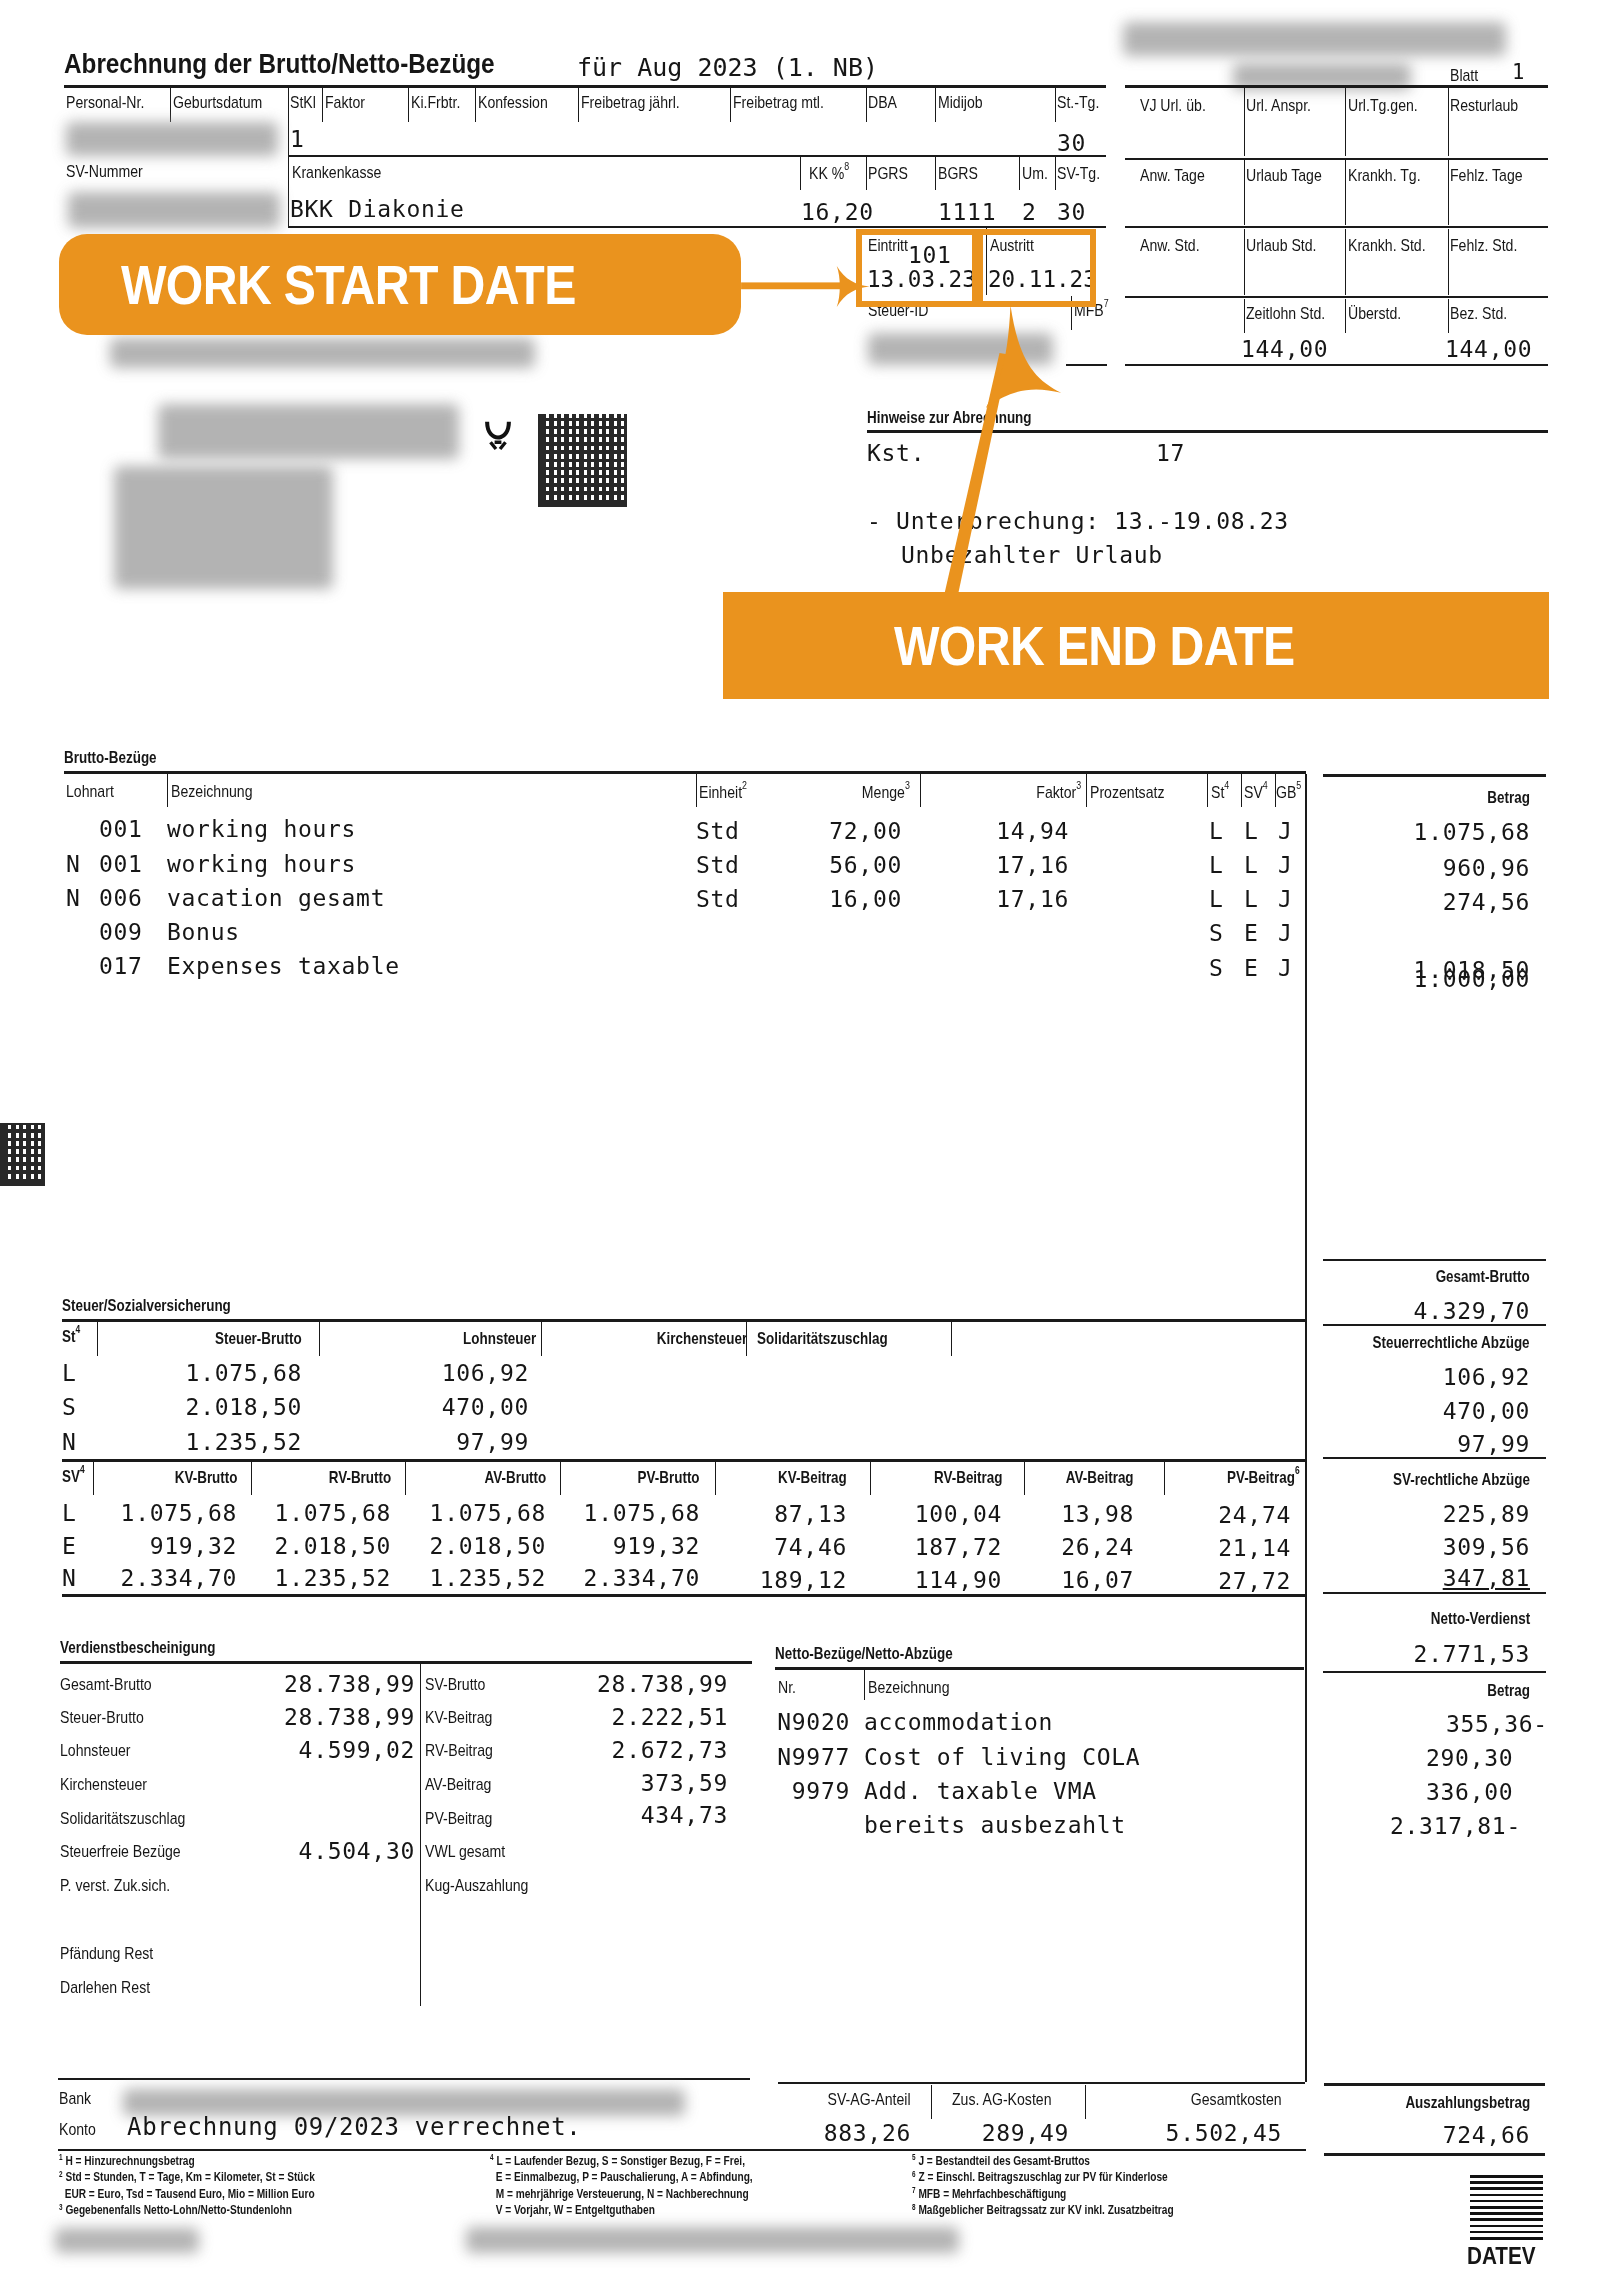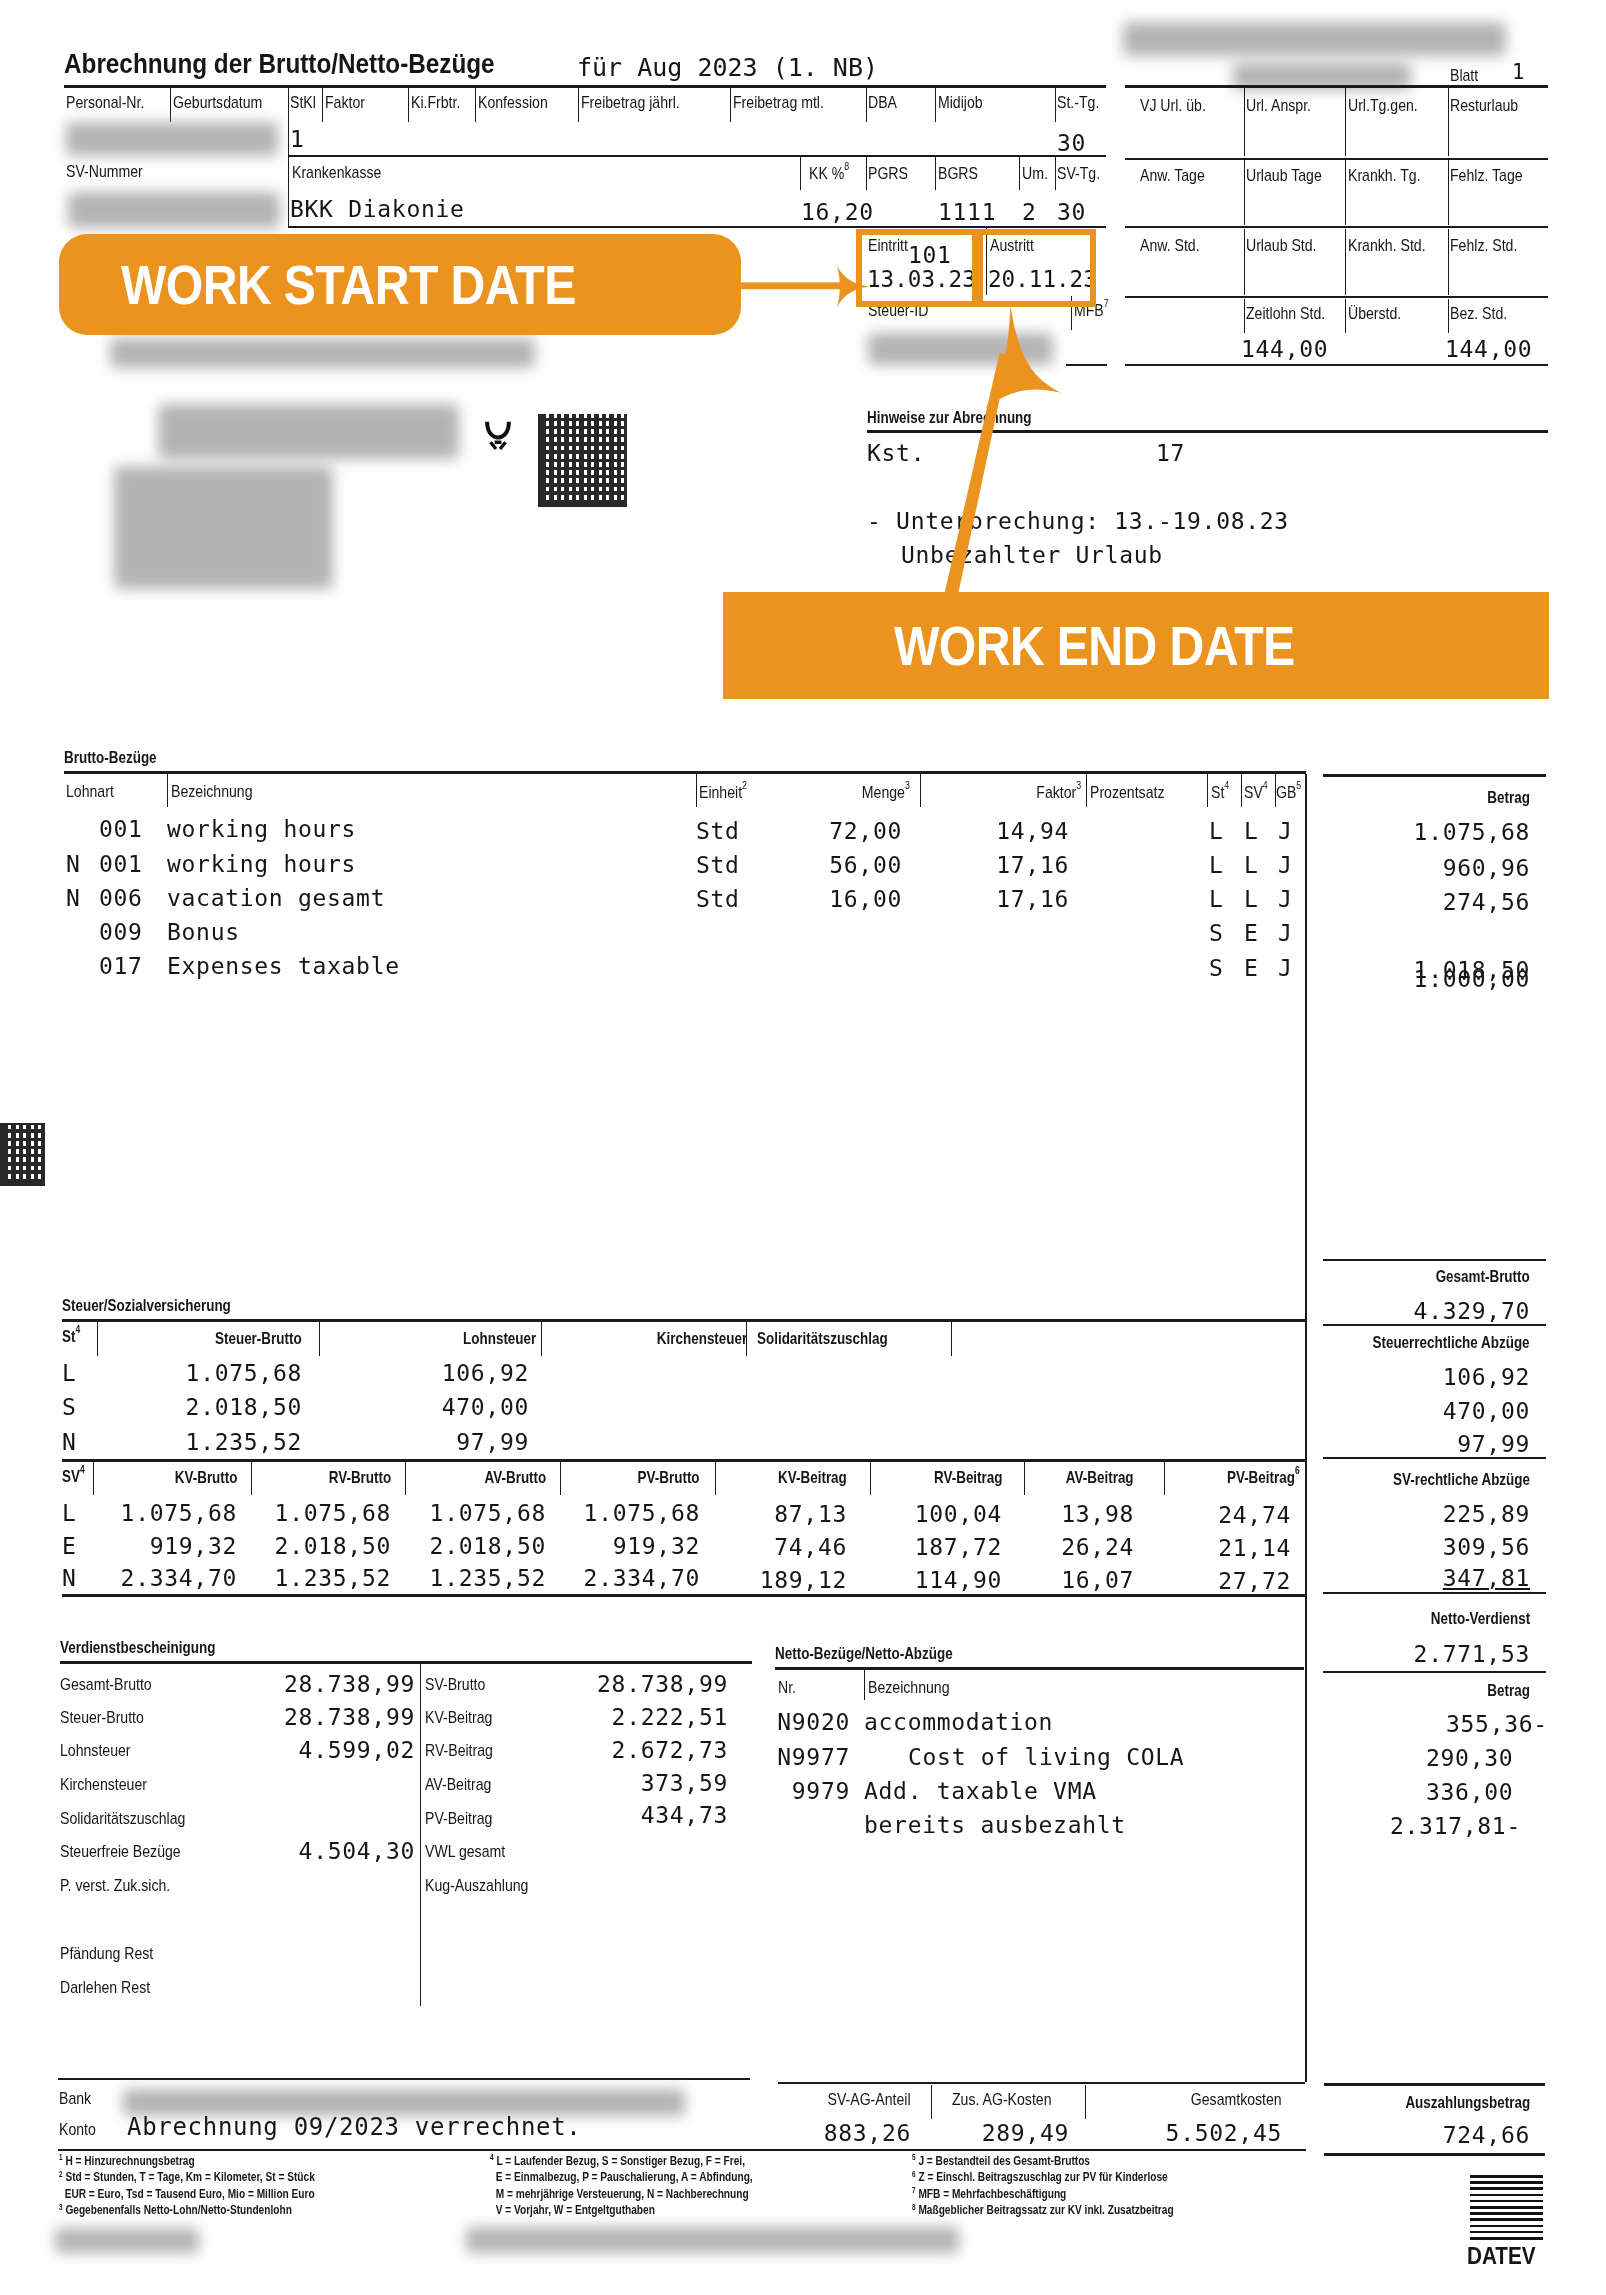--- a/index.html
+++ b/index.html
@@ -424,21 +424,21 @@
 <div class="vline" style="left:864px; top:1670px; height:30px;"></div>
 <div class="abs lbl" style="left:868px; top:1678px;">Bezeichnung</div>
 
 <div>
   <div class="abs val right" style="right:757px; top:1709px;">N9020</div>
   <div class="abs val" style="left:864px; top:1709px;">accommodation</div>
   <div class="abs val" style="left:1426px; top:1711px;margin-left:20px;">355,36-</div>
 </div>
 <div>
   <div class="abs val right" style="right:757px; top:1744px;">N9977</div>
-  <div class="abs val" style="left:908px; top:1744px;">Cost of living COLA</div>
+  <div class="abs val" style="left:864px; top:1744px;">Cost of living COLA</div>
   <div class="abs val" style="left:1426px; top:1745px;">290,30</div>
 </div>
 <div>
   <div class="abs val right" style="right:757px; top:1778px;">9979</div>
   <div class="abs val" style="left:864px; top:1778px;">Add. taxable VMA</div>
   <div class="abs val" style="left:1426px; top:1779px;">336,00</div>
 </div>
 <div>
   <div class="abs val" style="left:864px; top:1812px;">bereits ausbezahlt</div>
   <div class="abs val" style="left:1390px; top:1813px;">2.317,81-</div>

